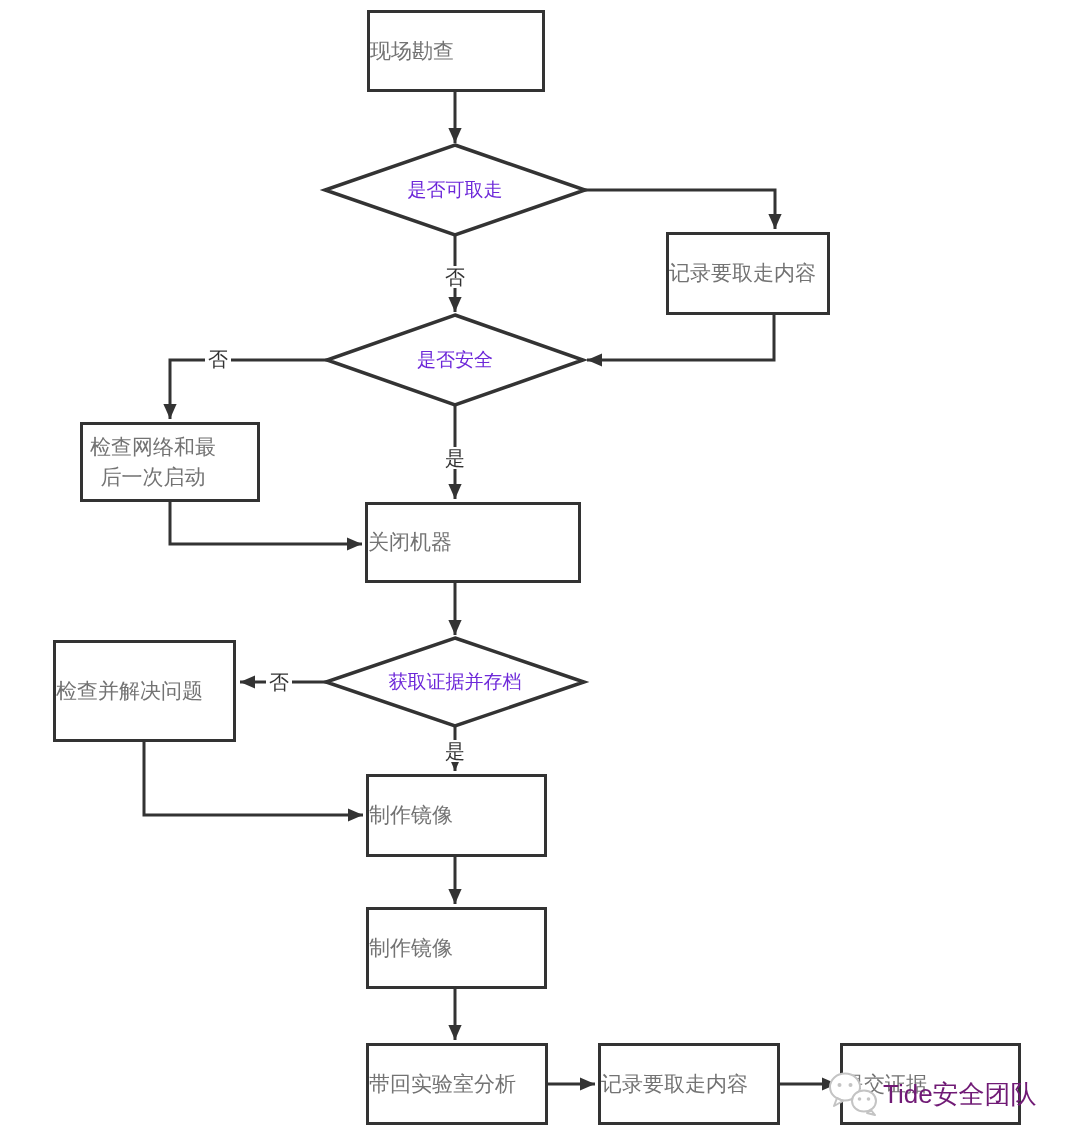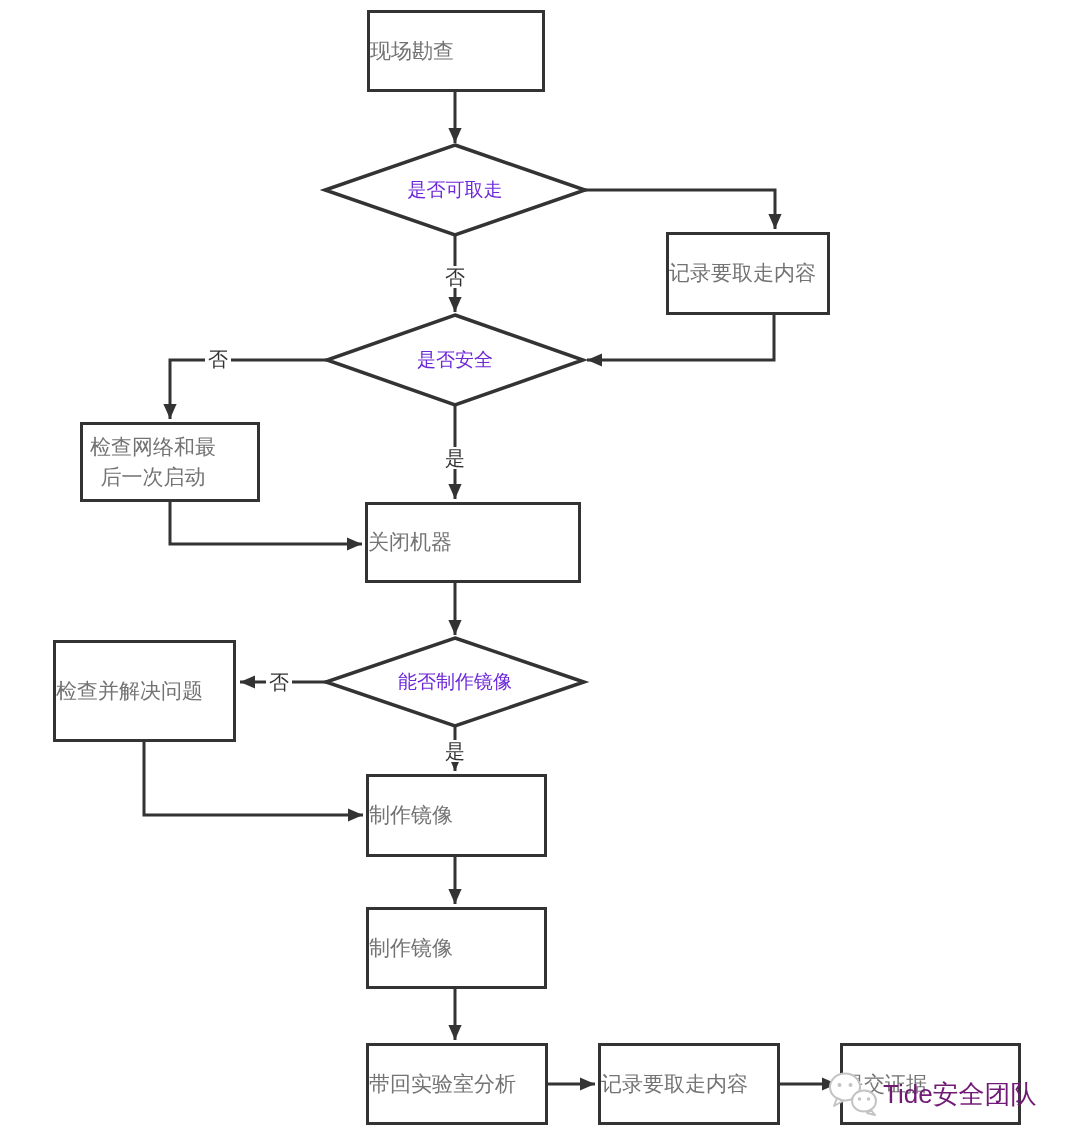--- a/index.html
+++ b/index.html
@@ -128,21 +128,21 @@
   <div class="node" style="left:598px;top:1043px;width:182px;height:82px">
     <span class="node-label">记录要取走内容</span>
   </div>
 
   <div class="node" style="left:840px;top:1043px;width:181px;height:82px">
     <span class="node-label">提交证据</span>
   </div>
 
   <div class="dlabel" style="left:455px;top:190px">是否可取走</div>
   <div class="dlabel" style="left:455px;top:360px">是否安全</div>
-  <div class="dlabel" style="left:455px;top:682px">能否制作镜像</div>
+  <div class="dlabel" style="left:455px;top:682px">获取证据并存档</div>
 
   <div class="elabel" style="left:455px;top:277px">否</div>
   <div class="elabel" style="left:218px;top:359px">否</div>
   <div class="elabel" style="left:455px;top:458px">是</div>
   <div class="elabel" style="left:279px;top:682px">否</div>
   <div class="elabel" style="left:455px;top:751px">是</div>
 
   <div class="watermark">
     <svg width="50" height="44" viewBox="0 0 50 44">
       <g>

